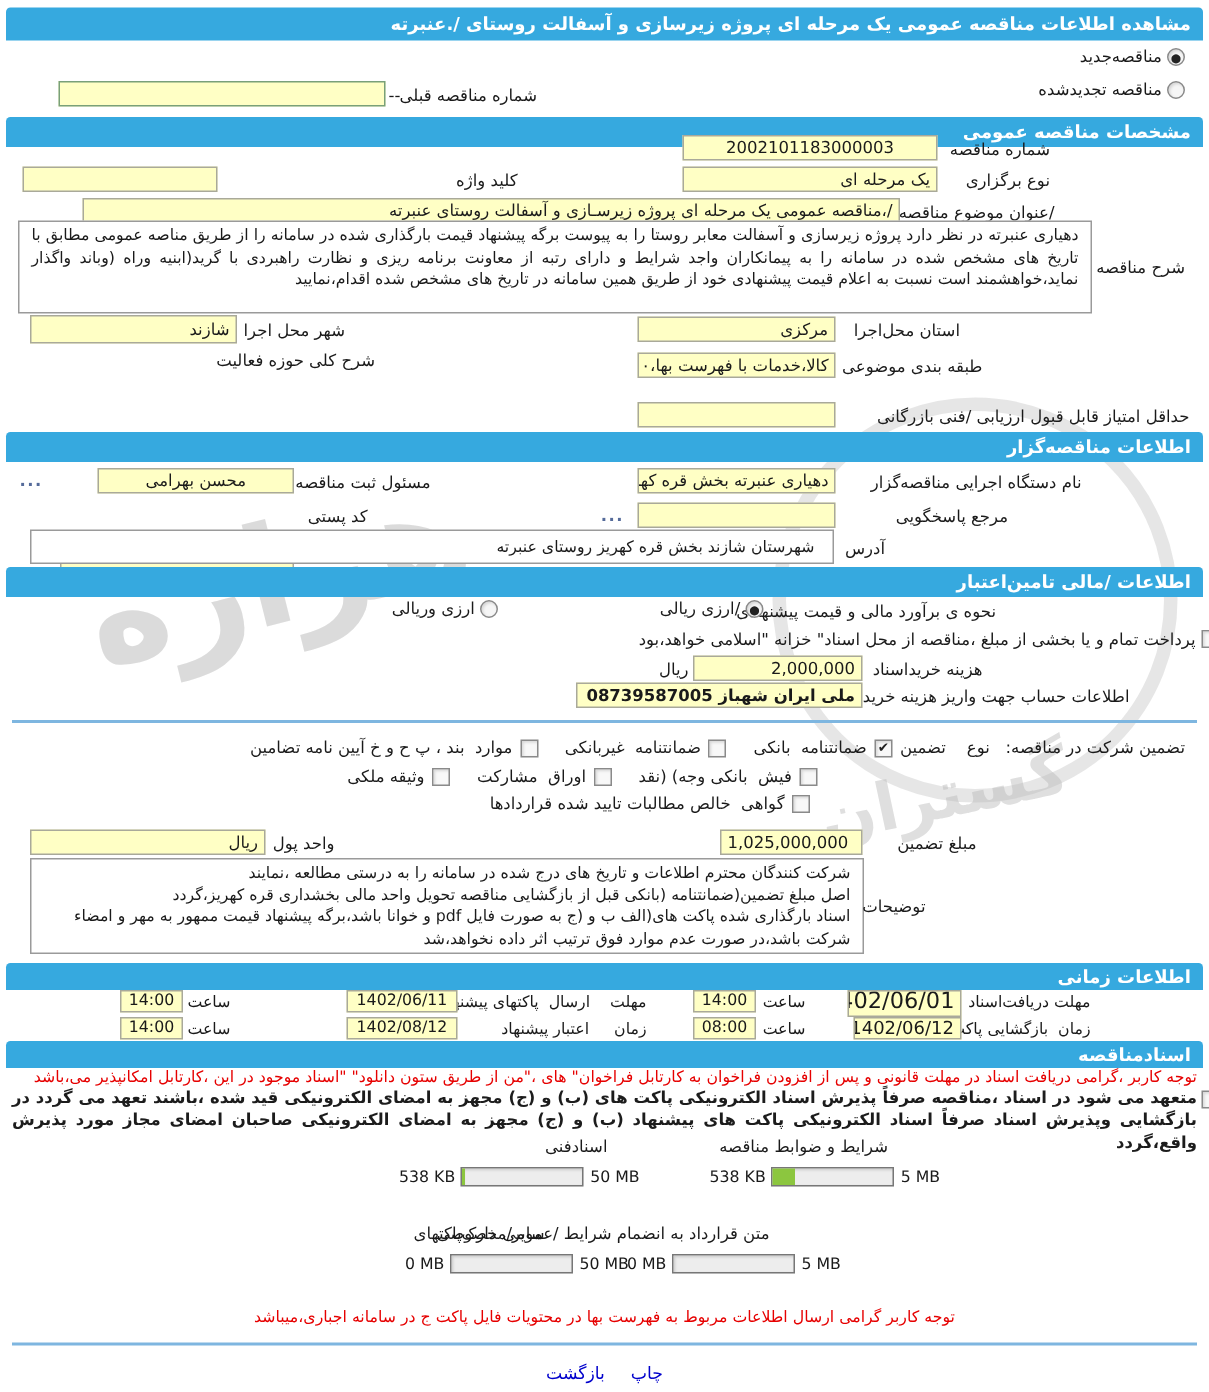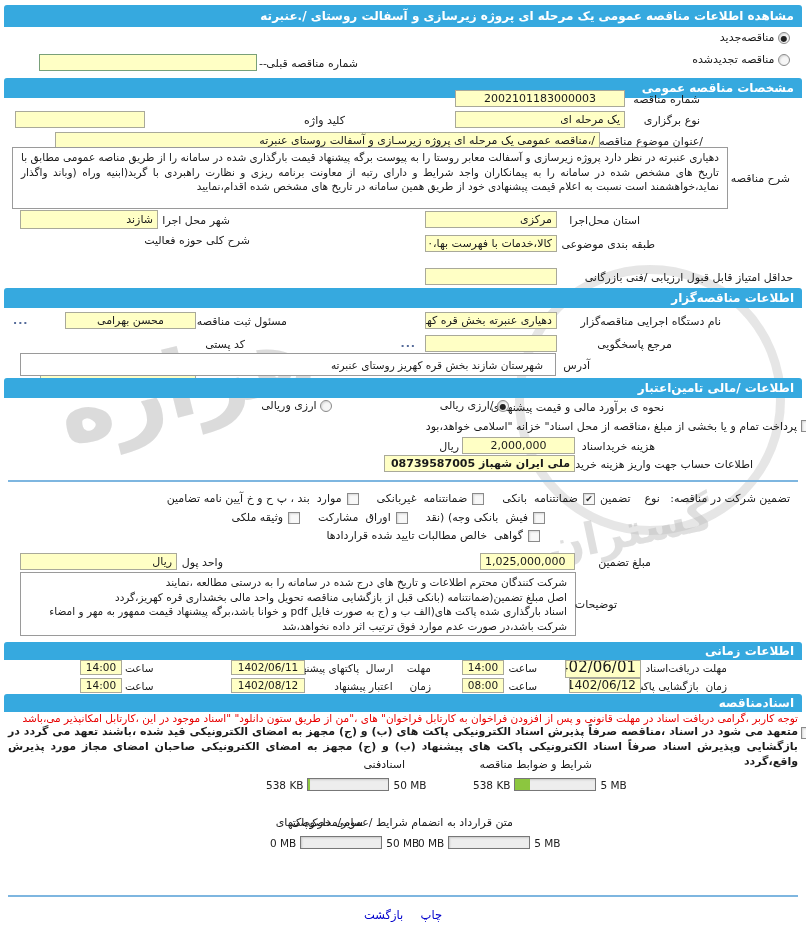--- a/index.html
+++ b/index.html
@@ -121,21 +121,21 @@
     </div>
     <div class="abs" style="top:399px;right:474px;white-space:nowrap;">
       <span class="radio"><span></span></span>
       <span>ارزی وریالی</span>
     </div>
 
     <span class="chk" style="position:absolute;top:420px;right:-7px;"></span>
     <span class="lbl" style="top:420px;right:9px;">پرداخت تمام و یا بخشی از مبلغ  ،مناقصه از محل اسناد" خزانه "اسلامی خواهد،بود</span>
 
     <span class="lbl" style="top:440px;right:151px;">هزینه خریداسناد</span>
-    <div class="fld" style="top:437px;right:231px;width:113px;text-align:center;direction:ltr;">2,000,000</div>
+    <div class="fld" style="top:437px;right:231px;width:113px;text-align:right;direction:ltr;">2,000,000</div>
     <span class="lbl" style="top:440px;right:347px;">ریال</span>
 
     <span class="lbl" style="top:458px;right:53px;">اطلاعات حساب جهت واریز هزینه خریداسناد</span>
     <div class="fld" style="top:455px;right:231px;width:191px;font-weight:bold;">ملی ایران شهباز 08739587005</div>
 
     <div class="hrblue" style="top:480px;"></div>
 
     <div class="abs" style="top:492px;right:16px;left:60px;font-size:11px;">
       <div class="chkline">
         <span class="pre">تضمین شرکت در مناقصه:   نوع    تضمین</span>
@@ -236,20 +236,21 @@
       <span>5 MB</span>
     </div>
     <div class="fgroup" style="top:836px;left:270px;">
       <span>0 MB</span>
       <span class="pbar">
           <span class="pfill" style="display: block; width: 0%;"></span>
         </span>
       <span>50 MB</span>
     </div>
 
+    <div class="abs red" style="top:872px;left:0;right:0;text-align:center;font-size:10.5px;">توجه کاربر گرامی ارسال اطلاعات مربوط به فهرست بها در محتویات فایل پاکت ج در سامانه  اجباری،میباشد</div>
 
     <div class="hrblue" style="top:895px;"></div>
 
     <div class="abs" style="top:908px;left:0;right:0;text-align:center;font-size:11.5px;">
       <span class="link">چاپ</span>
       <span style="display:inline-block;width:10px;"></span>
       <span class="link">بازگشت</span>
     </div>
 
   </div>

